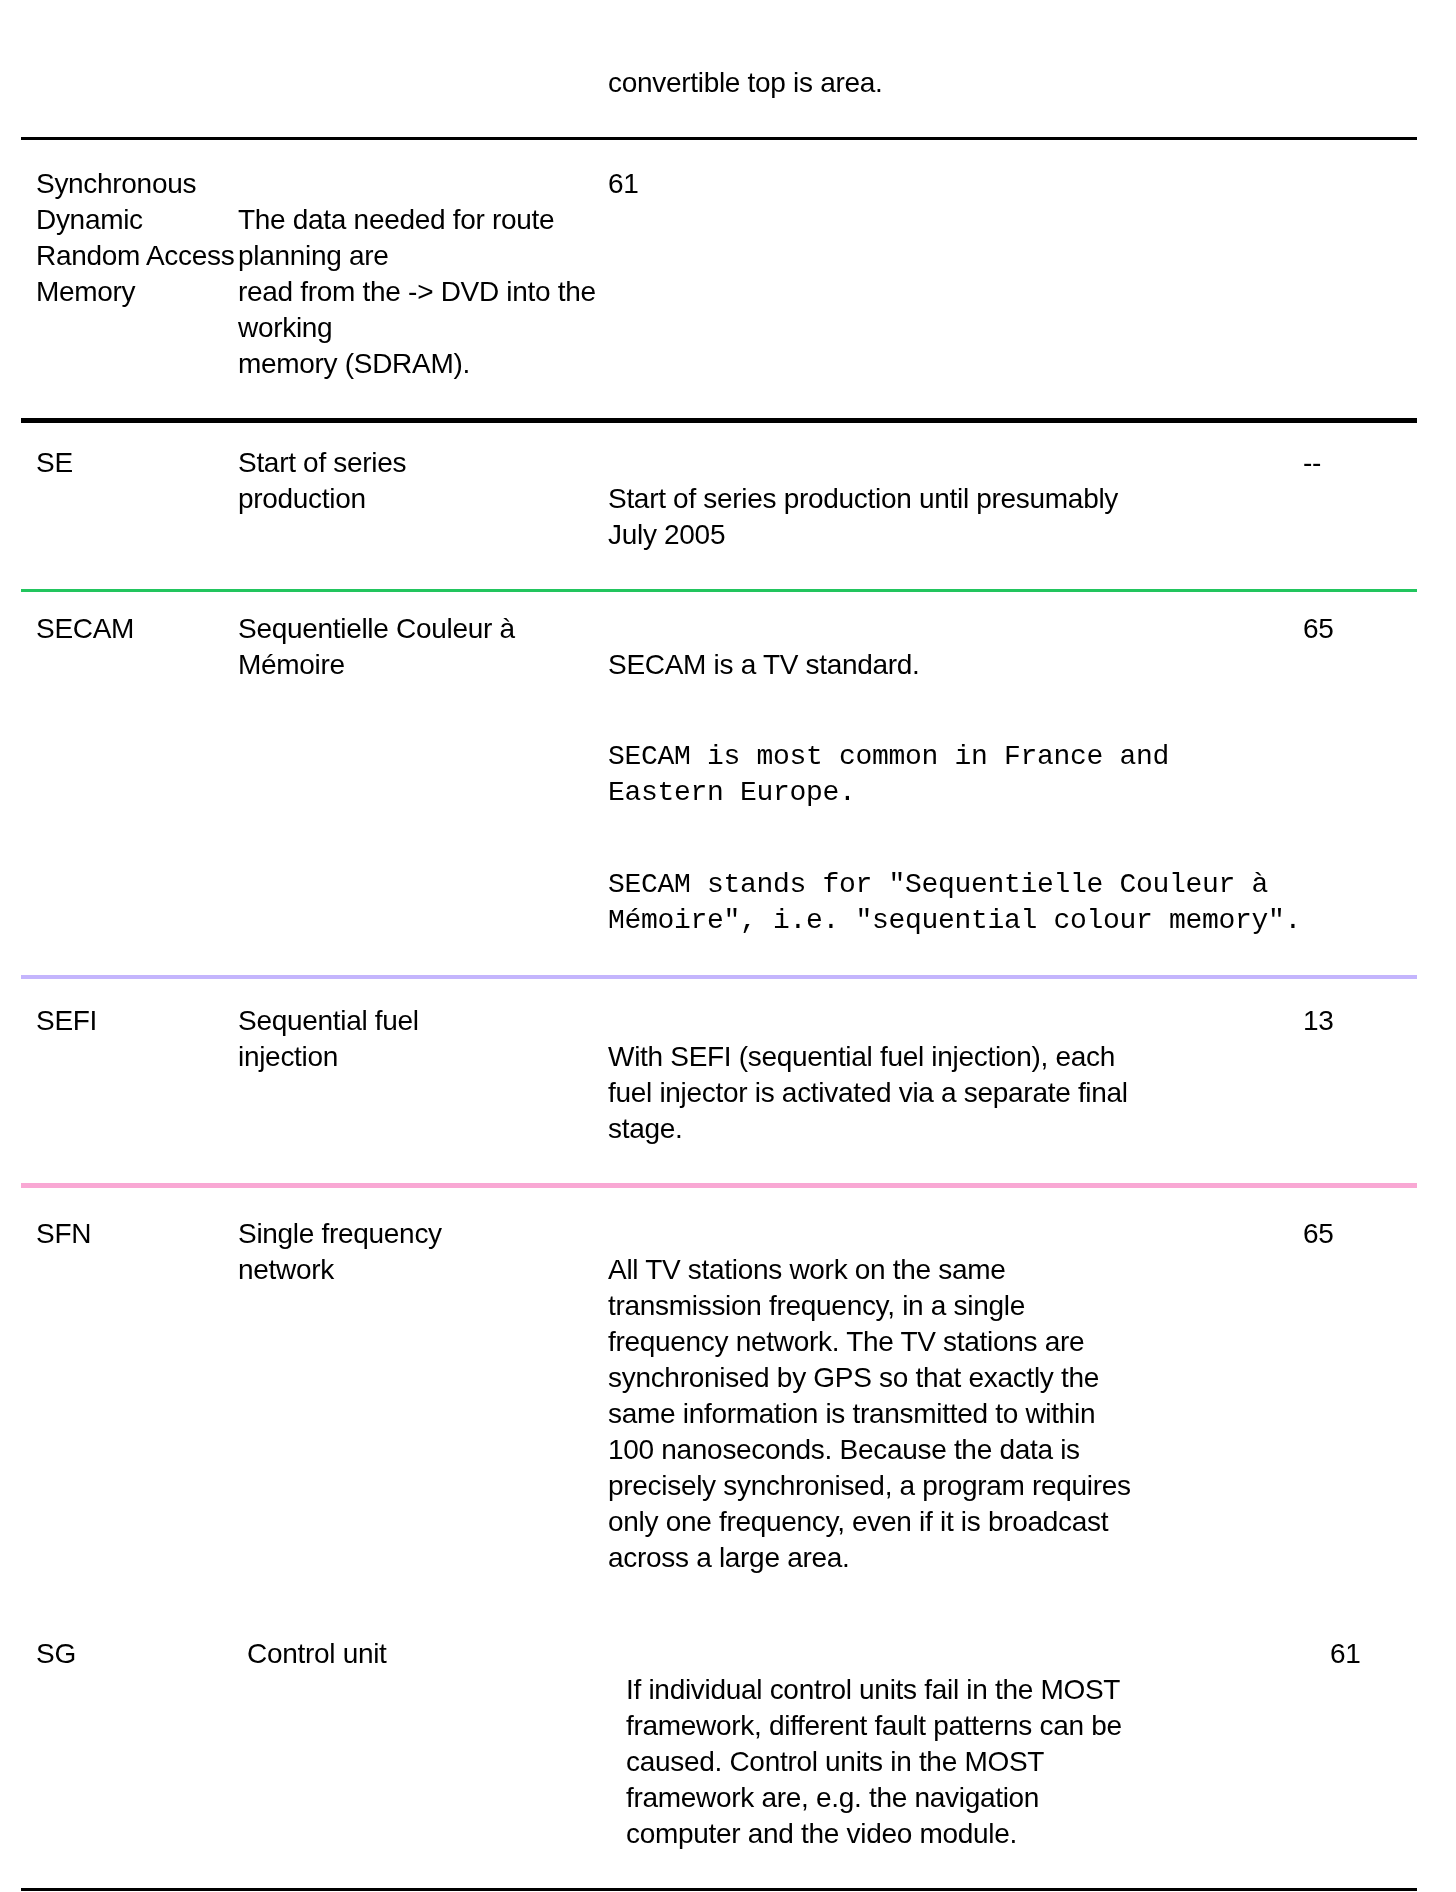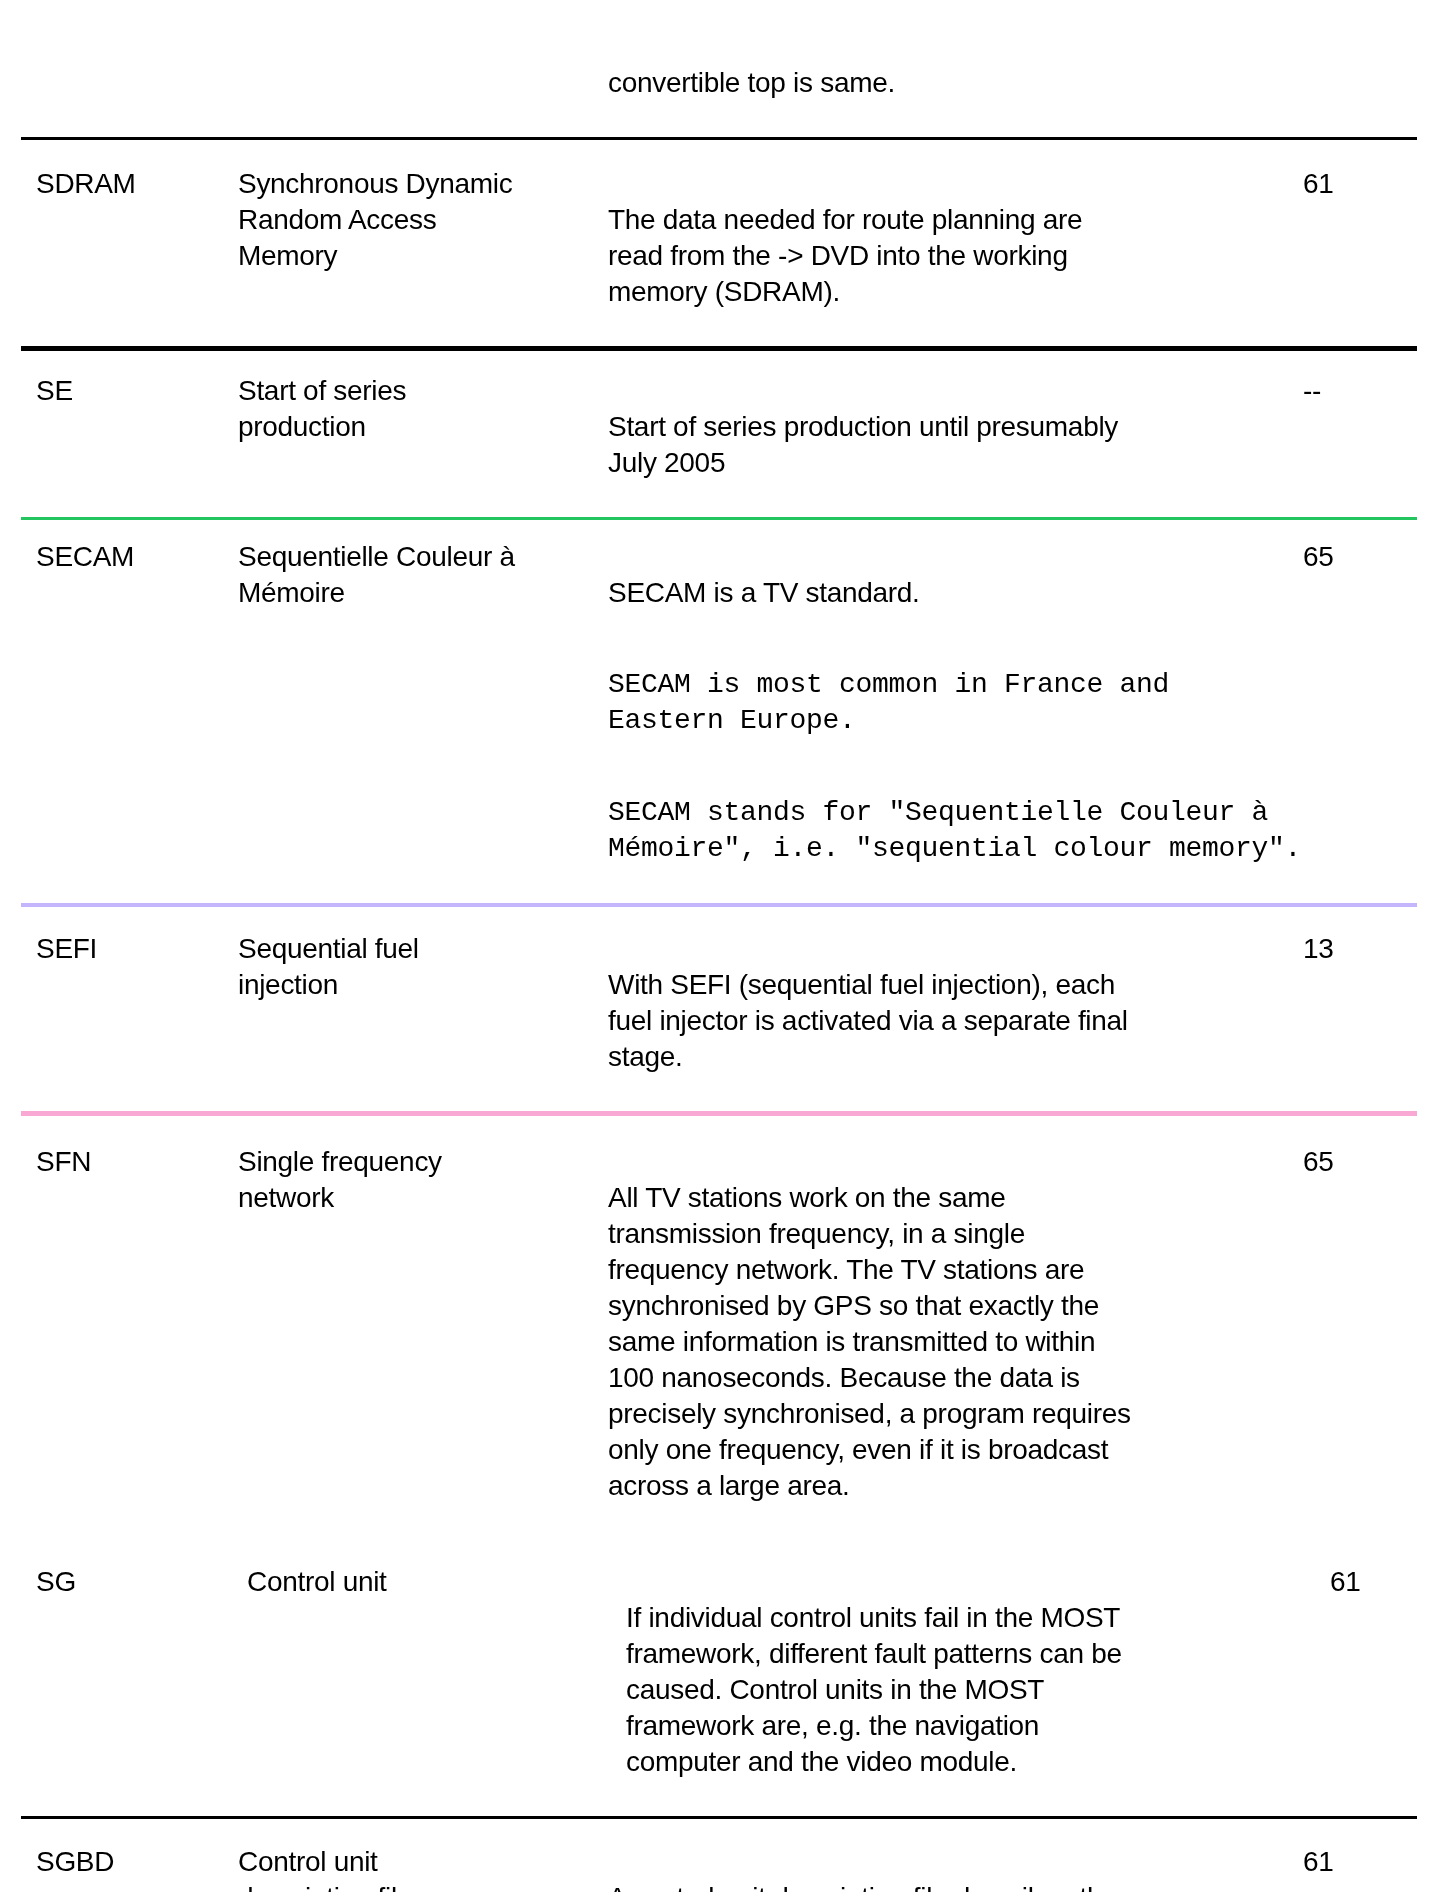--- a/index.html
+++ b/index.html
@@ -50,27 +50,26 @@
 </style>
 </head>
 <body>
 
 <main class="glossary">
 
   <div class="row r0">
     <div class="cell"></div>
     <div class="cell"></div>
     <div class="cell desc">
-      <p>convertible top is same.</p>
+      <p>convertible top is area.</p>
     </div>
     <div class="cell"></div>
   </div>
 
   <div class="row r1">
-    <div class="cell">SDRAM</div>
     <div class="cell">Synchronous Dynamic
 Random Access
 Memory</div>
     <div class="cell desc">
       <p>The data needed for route planning are
 read from the -&gt; DVD into the working
 memory (SDRAM).</p>
     </div>
     <div class="cell">61</div>
   </div>

